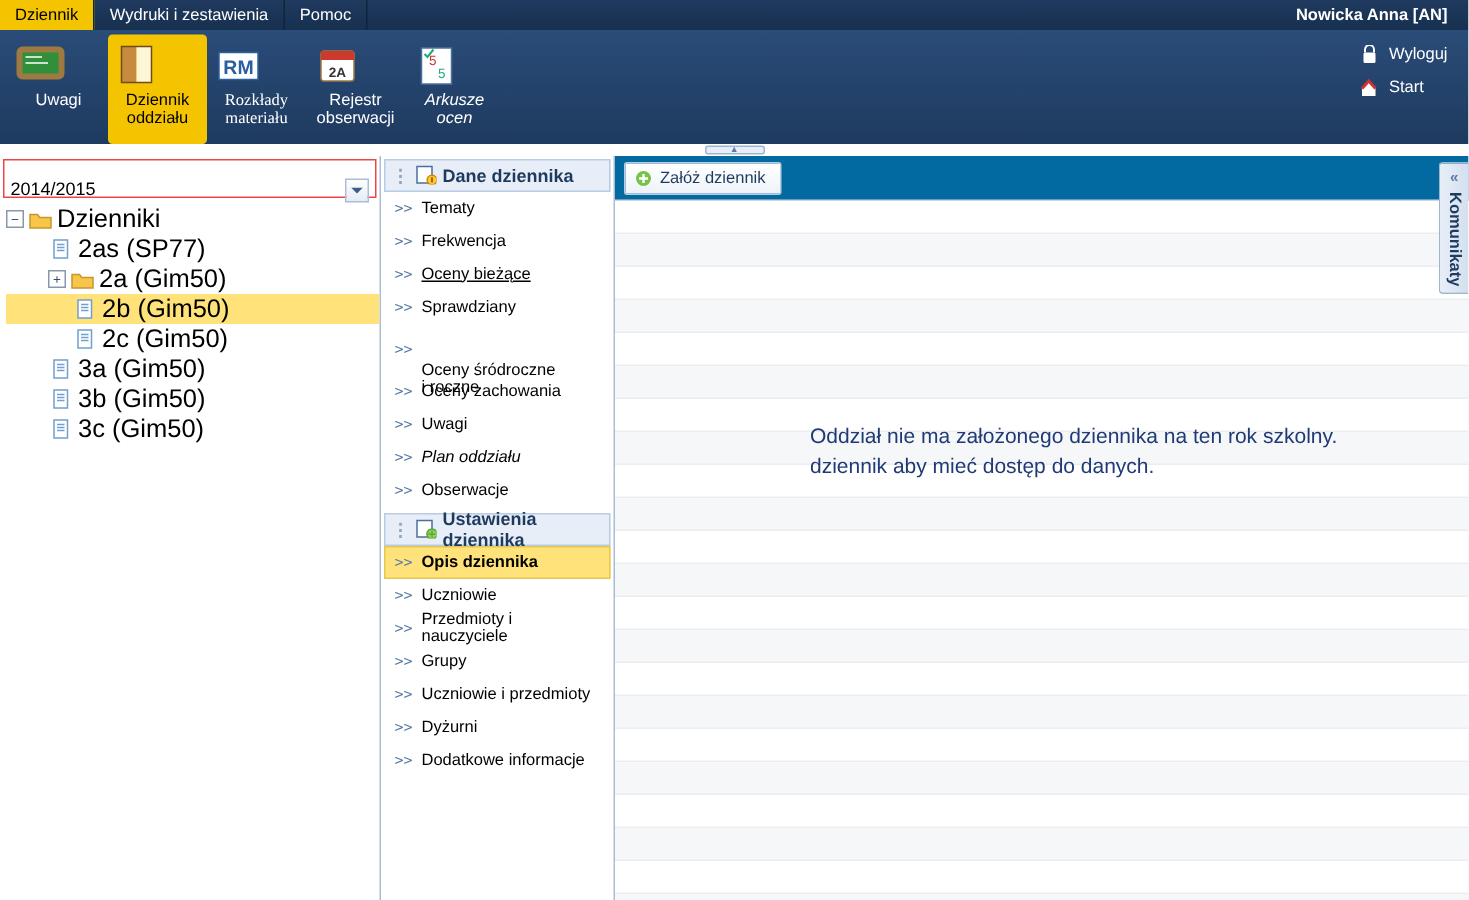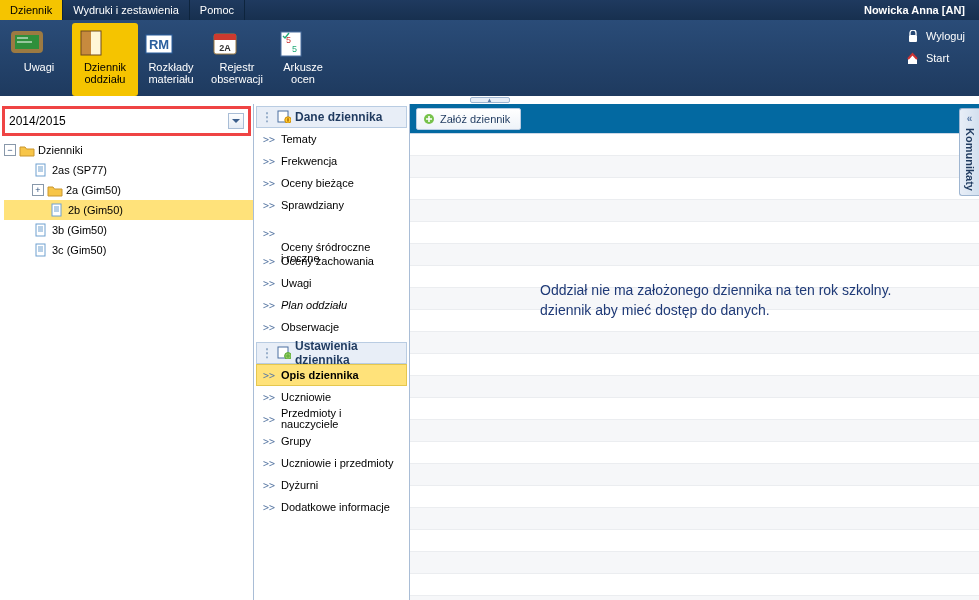--- a/index.html
+++ b/index.html
@@ -23,29 +23,29 @@
     
     
     .collapse-strip { height: 8px; background: #fff; border-bottom: 1px solid #fff; display:flex; justify-content:center; align-items:center; }
     .collapse-handle { width:40px; height:6px; border:1px solid #9fb6d1; border-radius:2px; background:#e8eef7; font-size:6px; display:flex; align-items:center; justify-content:center; color:#5b7aa5;}
     
     
     .workspace { display: flex; height: calc(600px - 20px - 76px - 8px); }
     
     
     .left-panel { width: 254px; border-right: 1px solid #a9bdd6; display:flex; flex-direction:column; }
-    .year-select { height: 22px; border: 3px solid #ef4444; margin: 2px; display: flex; align-items: center; padding: 12px 4px; font-size: 12px; background: #fff; position: relative;}
+    .year-select { height: 22px; border: 1px solid #ef4444; margin: 2px; display: flex; align-items: flex-start; padding: 12px 4px; font-size: 12px; background: #fff; position: relative;}
     .year-select .dd { margin-left:auto; width:16px; height:16px; border:1px solid #a9bdd6; background:linear-gradient(#fefefe,#e5ecf5); display:flex; align-items:center; justify-content:center; }
     .tree { flex:1; overflow:auto; padding: 2px 0 0 4px; }
     .tree-row { display:flex; align-items:center; height:20px; padding: 0 2px 0 0; }
     .tree-row.selected { background: #ffe27a; }
     .tree-indent { display:inline-block; }
     .tree-toggle { width:12px; height:12px; border:1px solid #8898aa; display:inline-flex; align-items:center; justify-content:center; font-size:9px; line-height:9px; margin-right:2px; background:#fff; color:#2b4e7a; }
     .tree-icon { width:16px; height:14px; margin: 0 3px 0 1px; display:inline-flex; align-items:center; justify-content:center;}
-    .tree-label { font-size: 11px; color:#000; }
+    .tree-label { font-size: 17px; color:#000; }
     
     
     .mid-panel { width: 156px; border-right: 1px solid #a9bdd6; background:#fff; padding: 2px 2px 2px 2px; display:flex; flex-direction:column; gap:4px;}
     .nav-group {}
     .nav-header { background:#e8eef7; border:1px solid #b9cce2; height:22px; display:flex; align-items:center; padding:0 4px; font-weight:bold; font-size:12px; color:#1f3a5f; gap:4px; }
     .nav-header .grip { color:#8da6c4; cursor:move; }
     .nav-item { height:22px; display:flex; align-items:center; padding:0 4px 0 4px; border:1px solid transparent; gap:4px; cursor:pointer; }
     .nav-item .chev { color:#5b7aa5; font-family: monospace; font-size:10px; width:16px; text-align:center;}
     .nav-item.selected { background:#ffe27a; border-color:#e5c74e; }
     
@@ -99,21 +99,21 @@
     <span style="white-space:pre-line;">Dziennik
 oddziału</span>
   </div>
   <div class="ribbon-item">
     <div class="ribbon-icon">
       <svg width="34" height="28">
           <rect x="4" y="6" width="26" height="18" fill="#fff" stroke="#2b5f9e"></rect>
           <text x="17" y="20" text-anchor="middle" font-family="Arial" font-weight="bold" font-size="13" fill="#2b5f9e">RM</text>
         </svg>
     </div>
-    <span style="white-space:pre-line;">Rozkłady
+    <span style="white-space:pre-line;font-family:Liberation Serif, serif;">Rozkłady
 materiału</span>
   </div>
   <div class="ribbon-item">
     <div class="ribbon-icon">
       <svg width="34" height="30">
           <rect x="6" y="6" width="22" height="20" rx="2" fill="#fff" stroke="#9c7a42" stroke-width="1"></rect>
           <rect x="6" y="6" width="22" height="6" fill="#cc3a2e"></rect>
           <text x="17" y="23" text-anchor="middle" font-family="Arial" font-size="9" font-weight="bold" fill="#333">2A</text>
         </svg>
     </div>
@@ -122,21 +122,21 @@
   </div>
   <div class="ribbon-item">
     <div class="ribbon-icon">
       <svg width="34" height="30">
           <rect x="7" y="4" width="20" height="24" fill="#fff" stroke="#4a6fa0"></rect>
           <text x="12" y="15" font-family="Arial" font-size="9" fill="#c33">5</text>
           <text x="18" y="24" font-family="Arial" font-size="9" fill="#2a7">5</text>
           <path d="M9 8 L11 10 L15 5" stroke="#2a7" stroke-width="1.4" fill="none"></path>
         </svg>
     </div>
-    <span style="white-space:pre-line;">Arkusze
+    <span style="white-space:pre-line;font-style:italic;">Arkusze
 ocen</span>
   </div>
 
   <div class="ribbon-right">
     <a href="#">
       <span class="ri-small-icon">
         <svg width="12" height="13">
             <rect x="2" y="5" width="8" height="7" rx="1" fill="#fff"></rect>
             <path d="M3 5 V3 a3 3 0 0 1 6 0 V5" stroke="#fff" fill="none" stroke-width="1.3"></path>
           </svg>
@@ -209,20 +209,44 @@
               <svg width="14" height="14">
                 <rect x="2" y="1" width="9" height="12" fill="#fff" stroke="#6fa0cf"></rect>
                 <line x1="4" y1="4" x2="9" y2="4" stroke="#6fa0cf"></line>
                 <line x1="4" y1="6" x2="9" y2="6" stroke="#6fa0cf"></line>
                 <line x1="4" y1="8" x2="9" y2="8" stroke="#6fa0cf"></line>
               </svg>
             </span>
             <span class="tree-label">2b (Gim50)</span>
           </div>
           <div class="tree-row">
+            <span class="tree-indent" style="width: 44px;"></span>
+            <span class="tree-icon">
+              <svg width="14" height="14">
+                <rect x="2" y="1" width="9" height="12" fill="#fff" stroke="#6fa0cf"></rect>
+                <line x1="4" y1="4" x2="9" y2="4" stroke="#6fa0cf"></line>
+                <line x1="4" y1="6" x2="9" y2="6" stroke="#6fa0cf"></line>
+                <line x1="4" y1="8" x2="9" y2="8" stroke="#6fa0cf"></line>
+              </svg>
+            </span>
+            <span class="tree-label">2c (Gim50)</span>
+          </div>
+          <div class="tree-row">
+            <span class="tree-indent" style="width: 28px;"></span>
+            <span class="tree-icon">
+              <svg width="14" height="14">
+                <rect x="2" y="1" width="9" height="12" fill="#fff" stroke="#6fa0cf"></rect>
+                <line x1="4" y1="4" x2="9" y2="4" stroke="#6fa0cf"></line>
+                <line x1="4" y1="6" x2="9" y2="6" stroke="#6fa0cf"></line>
+                <line x1="4" y1="8" x2="9" y2="8" stroke="#6fa0cf"></line>
+              </svg>
+            </span>
+            <span class="tree-label">3a (Gim50)</span>
+          </div>
+          <div class="tree-row">
             <span class="tree-indent" style="width: 28px;"></span>
             <span class="tree-icon">
               <svg width="14" height="14">
                 <rect x="2" y="1" width="9" height="12" fill="#fff" stroke="#6fa0cf"></rect>
                 <line x1="4" y1="4" x2="9" y2="4" stroke="#6fa0cf"></line>
                 <line x1="4" y1="6" x2="9" y2="6" stroke="#6fa0cf"></line>
                 <line x1="4" y1="8" x2="9" y2="8" stroke="#6fa0cf"></line>
               </svg>
             </span>
             <span class="tree-label">3b (Gim50)</span>
@@ -260,21 +284,21 @@
           <div class="nav-item">
             <span class="chev">&gt;&gt;</span>
             <span style="white-space: pre-line; line-height: 11px;">Tematy</span>
           </div>
           <div class="nav-item">
             <span class="chev">&gt;&gt;</span>
             <span style="white-space: pre-line; line-height: 11px;">Frekwencja</span>
           </div>
           <div class="nav-item">
             <span class="chev">&gt;&gt;</span>
-            <span style="white-space: pre-line; line-height: 11px;">Oceny bieżące</span>
+            <span style="white-space: pre-line; line-height: 11px; text-decoration: underline;">Oceny bieżące</span>
           </div>
           <div class="nav-item">
             <span class="chev">&gt;&gt;</span>
             <span style="white-space: pre-line; line-height: 11px;">Sprawdziany</span>
           </div>
           <div class="nav-item" style="height: 34px;">
             <span class="chev">&gt;&gt;</span>
             <span style="white-space: pre-line; line-height: 11px; margin-top: 40px;">Oceny śródroczne
 i roczne</span>
           </div>

